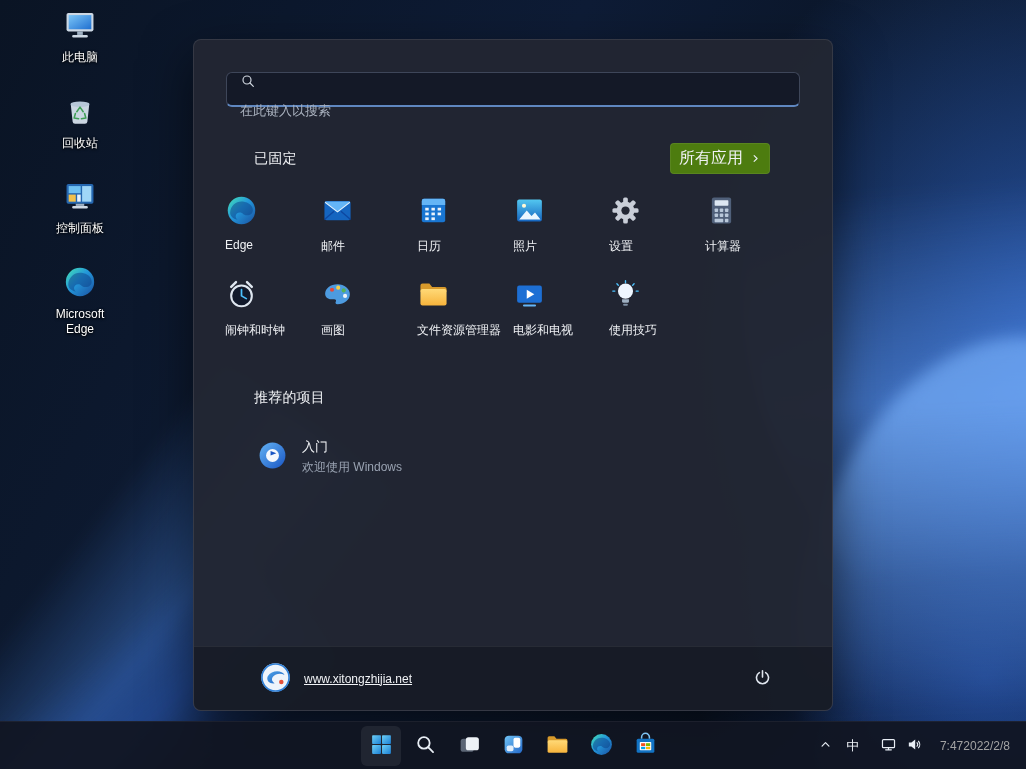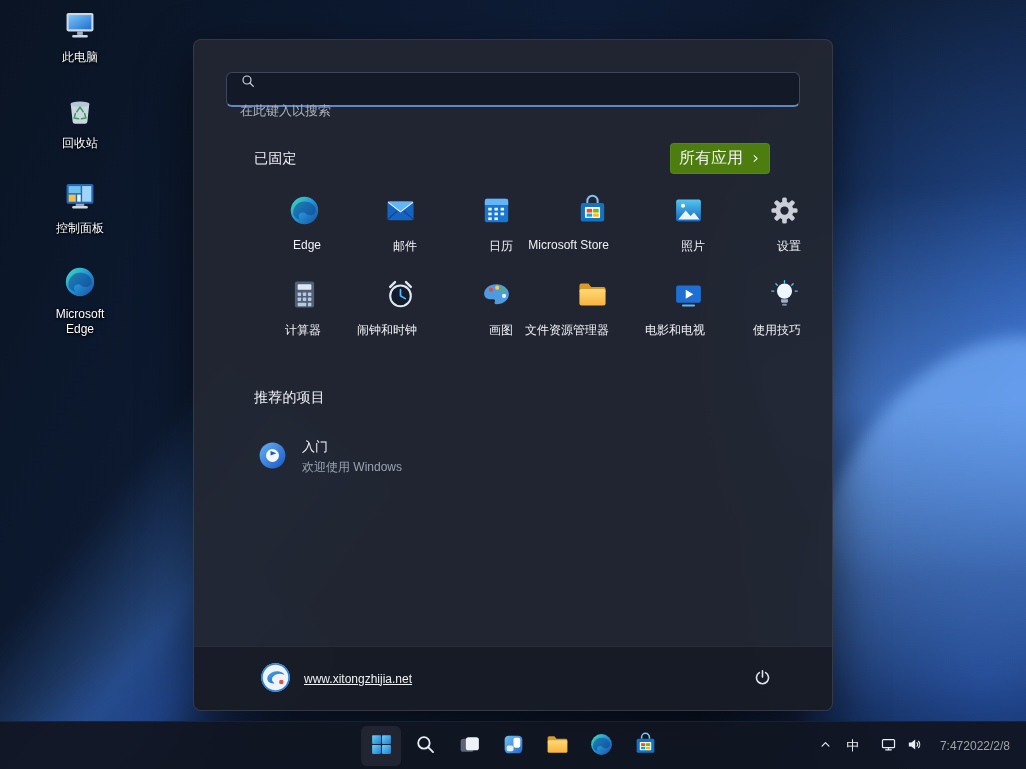--- a/index.html
+++ b/index.html
@@ -45,21 +45,21 @@
     font-family:inherit; }
   .search-input::placeholder { color:#aab2bf; opacity:1; }
 
   .section-row { display:flex; align-items:center; justify-content:space-between; margin:36px 62px 0 60px; }
   .section-title { font-size:14px; font-weight:normal; letter-spacing:0.2px; }
   .all-apps-button { display:flex; align-items:center; gap:7px; background:#4d7c0f; border:1px solid rgba(255,255,255,0.07);
     color:#f0f2f5; font-size:16px; padding:4px 8px; border-radius:4px; cursor:pointer; font-family:inherit; }
   .all-apps-button svg { width:11px; height:11px; }
 
   .app-grid { margin:14px 0 0 31px; width:578px; display:grid; grid-template-columns:repeat(6,96px); }
-  .app-tile { width:96px; height:84px; display:flex; flex-direction:column; align-items:flex-end; padding-top:6px;
+  .app-tile { width:96px; height:84px; display:flex; flex-direction:column; align-items:flex-start; padding-top:6px;
     border-radius:6px; cursor:pointer; }
   .app-tile svg { width:33px; height:33px; }
   .app-label { margin-top:7px; font-size:12px; color:#f0f2f5; text-align:center; white-space:nowrap; }
 
   .recommended-row { margin:32px 62px 0 60px; }
   .recommended-item { margin:22px 0 0 48px; width:310px; display:flex; align-items:center; gap:14px;
     padding:9px 15px; border-radius:6px; cursor:pointer; }
   .recommended-item svg { width:31px; height:31px; flex:none; }
   .rec-title { font-size:13px; color:#f0f2f5; }
   .rec-sub { font-size:12px; color:#9aa3b2; margin-top:3px; }
@@ -234,34 +234,20 @@
               <rect x="21" y="27" width="5" height="4"></rect>
               <rect x="30" y="27" width="5" height="4"></rect>
             <rect x="12" y="34" width="5" height="4"></rect>
               <rect x="21" y="34" width="5" height="4"></rect>
           </g>
         </svg>
       </span>
       <span class="app-label">日历</span>
     </div>
 
-    <div class="app-tile">
-      <span>
-        <svg viewBox="0 0 48 48">
-          <path d="M16.5 13v-3a7.5 7.5 0 0 1 15 0v3" fill="none" stroke="#7ec3f2" stroke-width="3"></path>
-          <rect x="7" y="13" width="34" height="27" rx="3" fill="#1273c4"></rect>
-          <rect x="13" y="19" width="22" height="16" rx="1.5" fill="#fff"></rect>
-          <rect x="15.5" y="21.5" width="8" height="5.5" fill="#f25022"></rect>
-          <rect x="25" y="21.5" width="8" height="5.5" fill="#7fba00"></rect>
-          <rect x="15.5" y="28.5" width="8" height="4.5" fill="#00a4ef"></rect>
-          <rect x="25" y="28.5" width="8" height="4.5" fill="#ffb900"></rect>
-        </svg>
-      </span>
-      <span class="app-label">Microsoft Store</span>
-    </div>
 
     <div class="app-tile">
       <span>
         <svg viewBox="0 0 48 48">
           <defs>
               <linearGradient id="gPhoto" x1="0" y1="0" x2="0" y2="1">
             <stop offset="0" stop-color="#53c7f0"></stop>
                 <stop offset="1" stop-color="#1565c0"></stop>
               </linearGradient>
             </defs>

